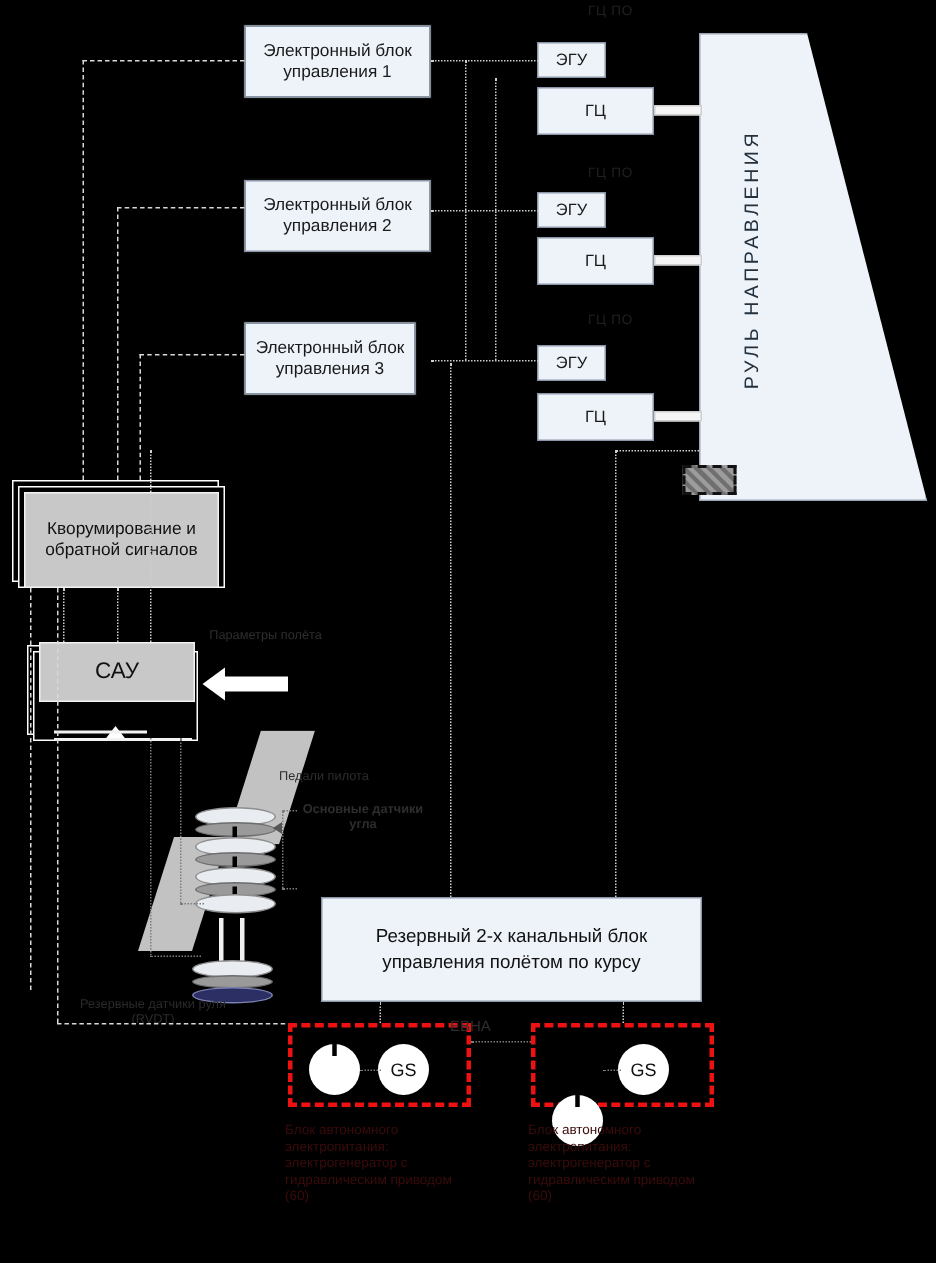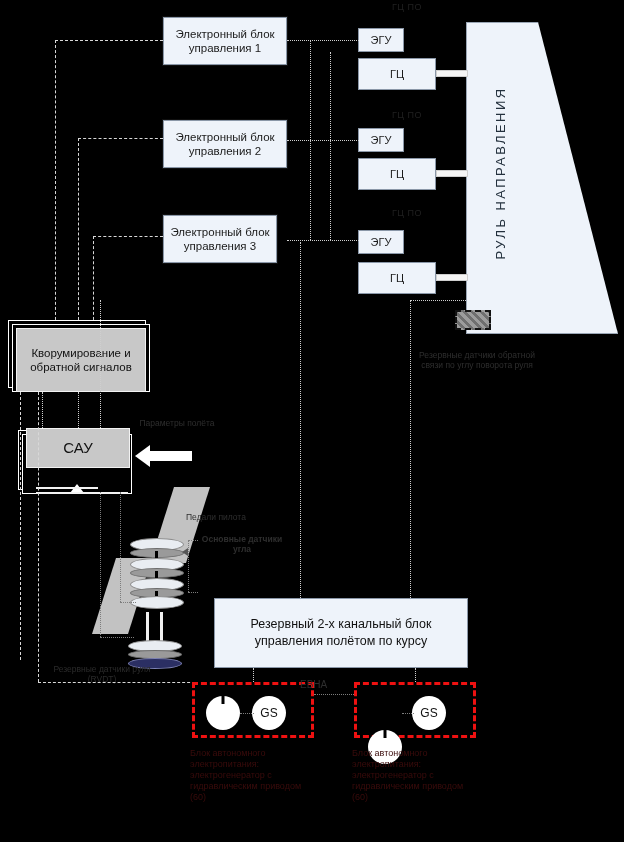--- a/index.html
+++ b/index.html
@@ -120,21 +120,20 @@
 <body>
 
 <div class="stage">
 
   <div class="abs rudder" style="left:466px;top:22px;width:152px;height:312px;
               clip-path:polygon(0 0,72px 0,100% 100%,0 100%);">
     <div class="rudder-label">РУЛЬ НАПРАВЛЕНИЯ</div>
   </div>
 
   <div class="abs hatch" style="left:455px;top:310px;width:36px;height:20px;"></div>
-  <div class="abs dim" style="left:418px;top:350px;width:118px;">Резервные датчики обратной связи по углу поворота руля</div>
 
   <div class="abs dim-top" style="left:352px;top:2px;width:70px;">ГЦ ПО</div>
   <div class="abs small-box" style="left:358px;top:28px;width:46px;height:24px;">ЭГУ</div>
   <div class="abs small-box" style="left:358px;top:58px;width:78px;height:32px;">ГЦ</div>
   <div class="abs ram" style="left:436px;top:70px;width:32px;"></div>
 
   <div class="abs dim-top" style="left:352px;top:110px;width:70px;">ГЦ ПО</div>
   <div class="abs small-box" style="left:358px;top:128px;width:46px;height:24px;">ЭГУ</div>
   <div class="abs small-box" style="left:358px;top:158px;width:78px;height:32px;">ГЦ</div>
   <div class="abs ram" style="left:436px;top:170px;width:32px;"></div>

